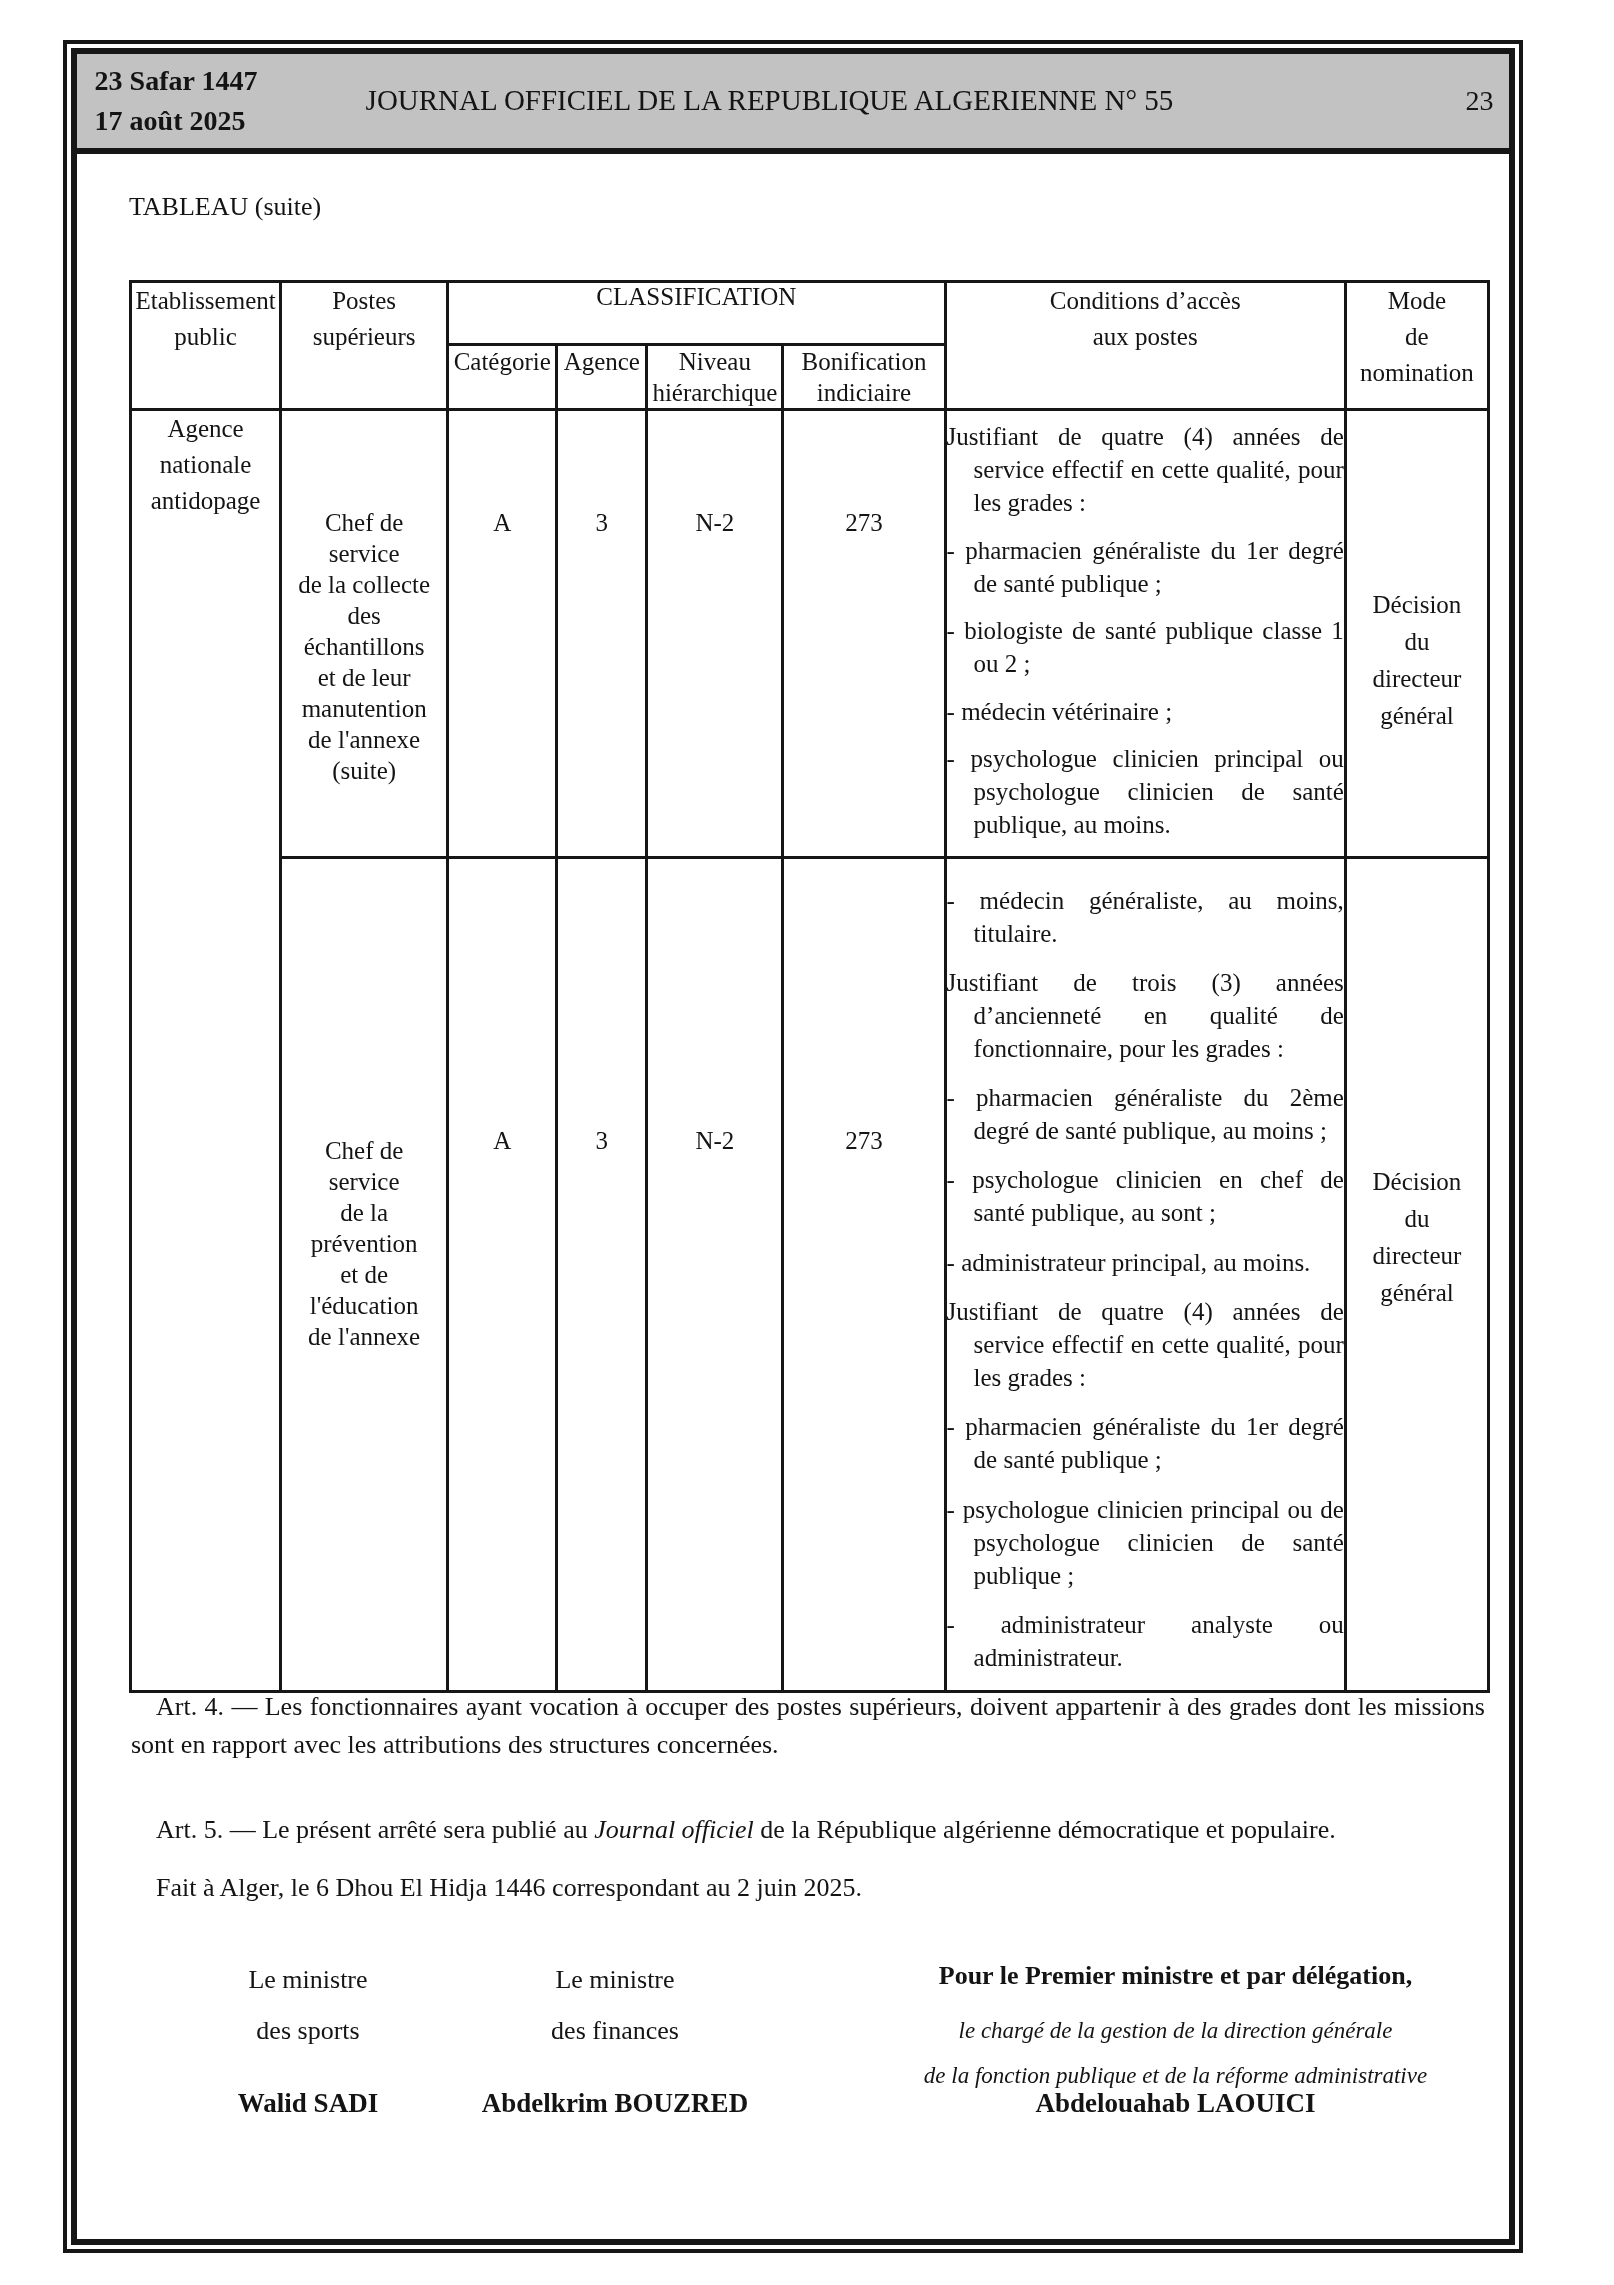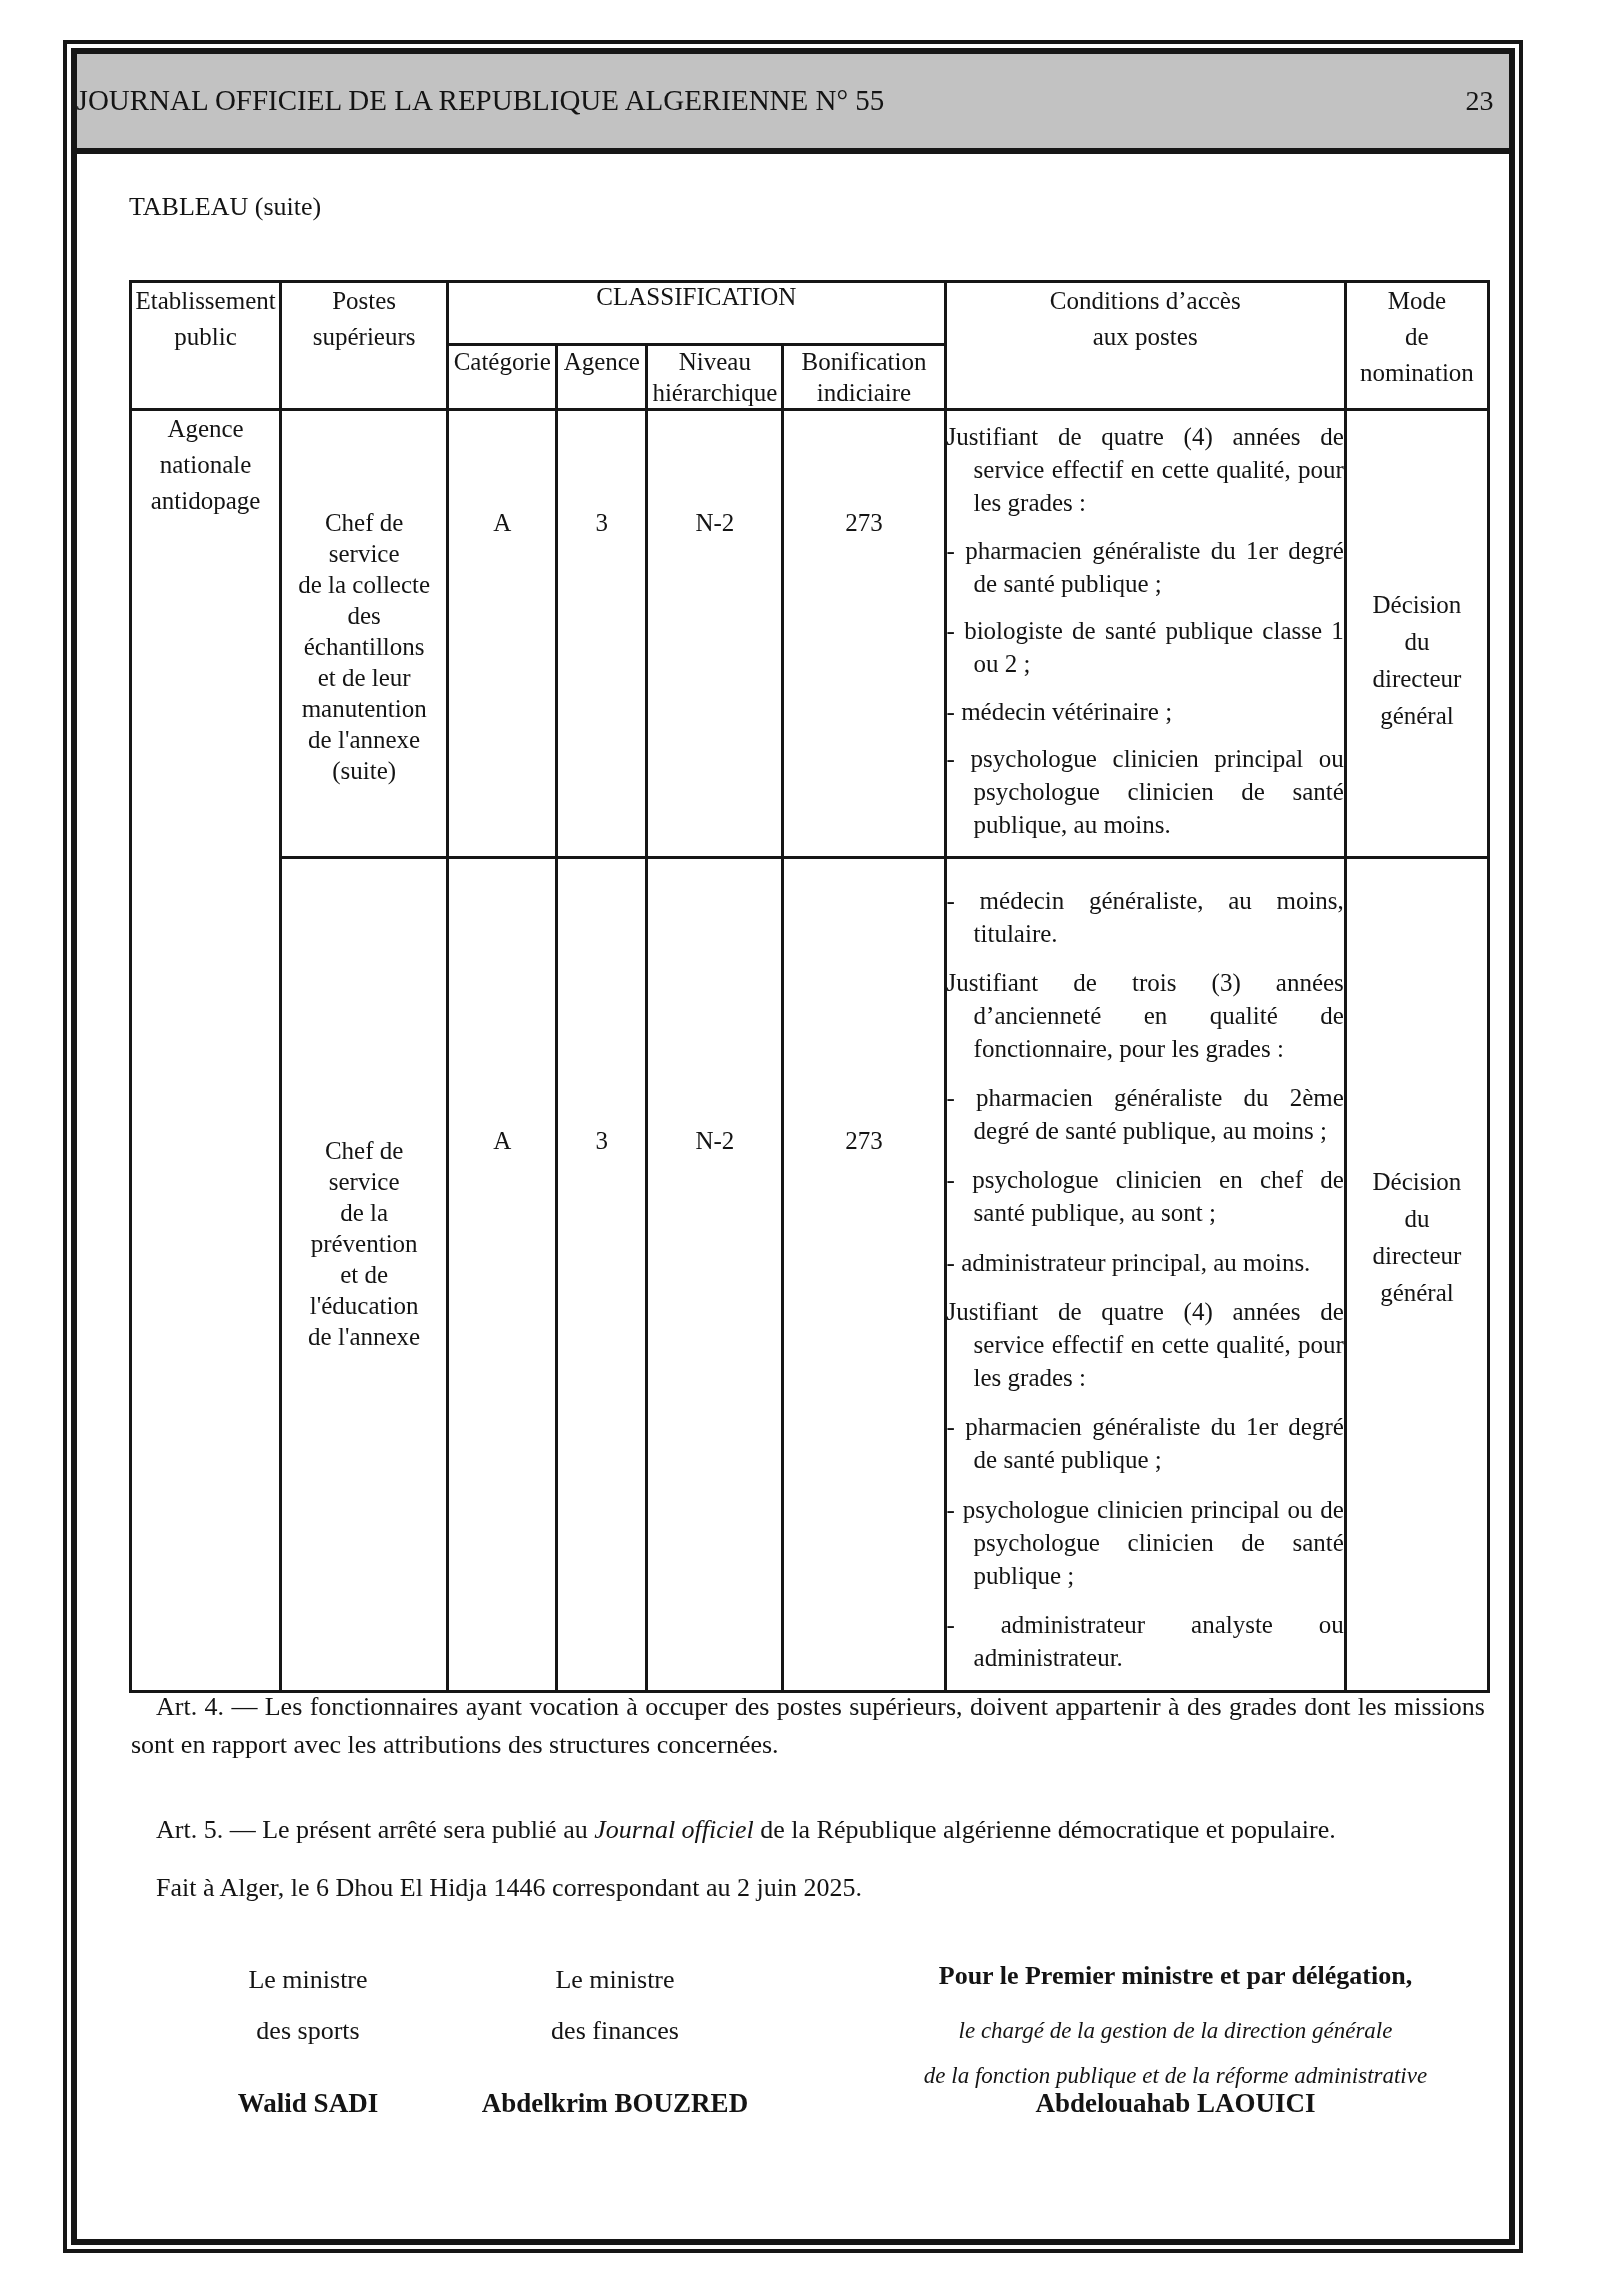--- a/index.html
+++ b/index.html
@@ -109,20 +109,22 @@
   .sig-name3{left:850px;top:2088px;width:651px;}
 </style>
 </head>
 <body>
 
 <div class="page">
 
   <div class="frame">
     <div class="frame-in">
       <div class="band">
+        <div class="band-dates">23 Safar 1447
+17 août 2025</div>
         <div class="band-title">JOURNAL OFFICIEL DE LA REPUBLIQUE ALGERIENNE N° 55</div>
         <div class="band-page">23</div>
       </div>
     </div>
   </div>
 
   <div class="caption">TABLEAU (suite)</div>
 
   <table class="jo">
     <colgroup>

